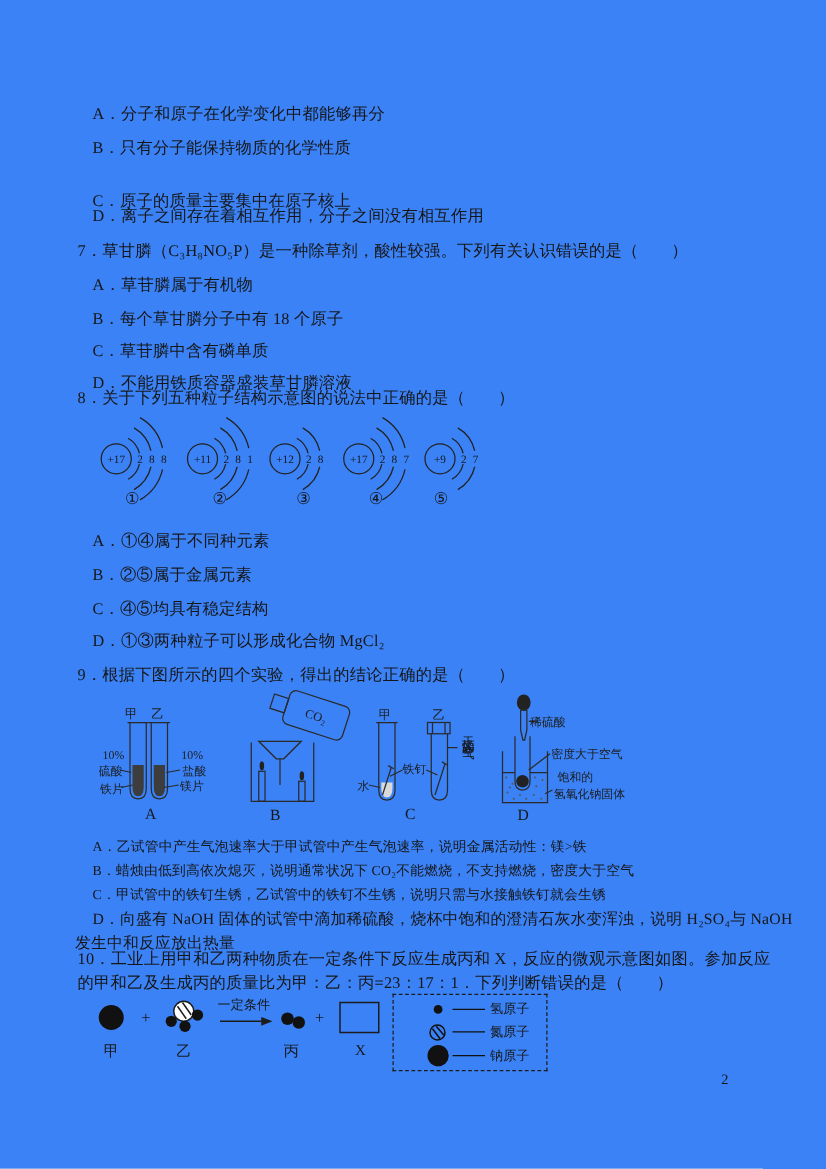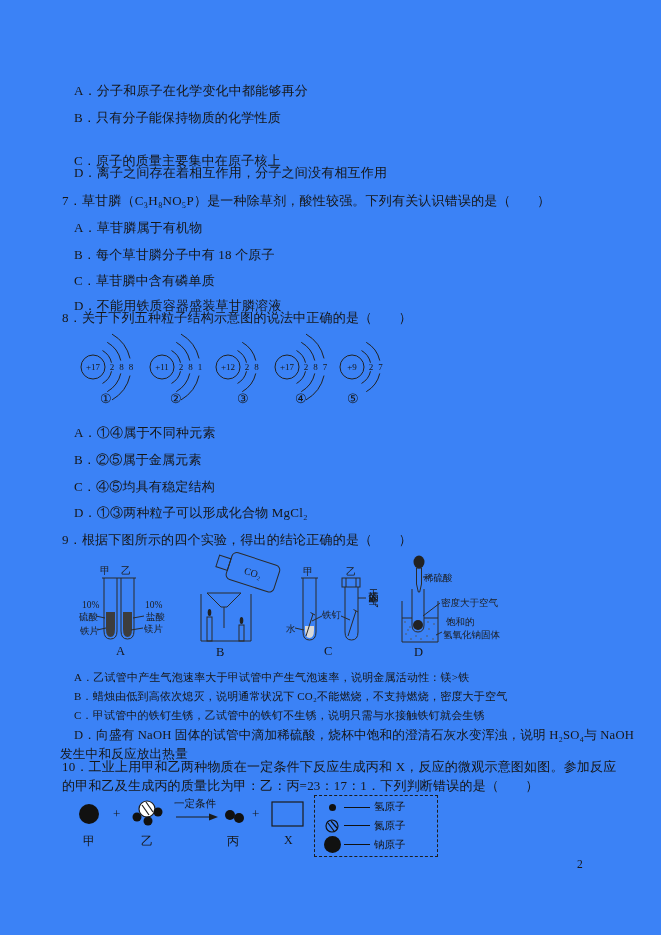--- a/index.html
+++ b/index.html
@@ -19,21 +19,21 @@
   .diaglabel{position:absolute;font-size:10px;white-space:nowrap;color:#1c1c1c;}
   .tiny{font-size:9.5px;}
   .cap{position:absolute;font-size:12.5px;}
   .vtext{position:absolute;writing-mode:vertical-rl;letter-spacing:2px;font-size:10px;}
   .mol-label{position:absolute;font-size:12px;}
   .plus{position:absolute;font-size:13px;}
   .cond{position:absolute;font-size:10.5px;width:46px;text-align:left;}
   .legendbox{
     position:absolute;left:314px;top:795px;width:124px;height:62px;
     border:1.6px dashed #1c1c1c;box-sizing:border-box;
-    display:flex;flex-direction:column;justify-content:space-around;padding:2px 4px 2px 7px;
+    display:flex;flex-direction:column;justify-content:space-around;padding:2px 4px 2px 25px;
   }
   .legrow{display:flex;align-items:center;height:18px;}
   .legicon{width:20px;display:flex;justify-content:center;align-items:center;}
   .dot-h{width:7px;height:7px;border-radius:50%;background:#111;}
   .dot-na{width:17px;height:17px;border-radius:50%;background:#111;}
   .legdash{width:26px;border-top:1.3px solid #111;margin:0 4px 0 2px;}
   .legtext{font-size:10.5px;}
   .pagenum{position:absolute;left:577px;top:858px;font-size:11.5px;}
 </style>
 </head>

